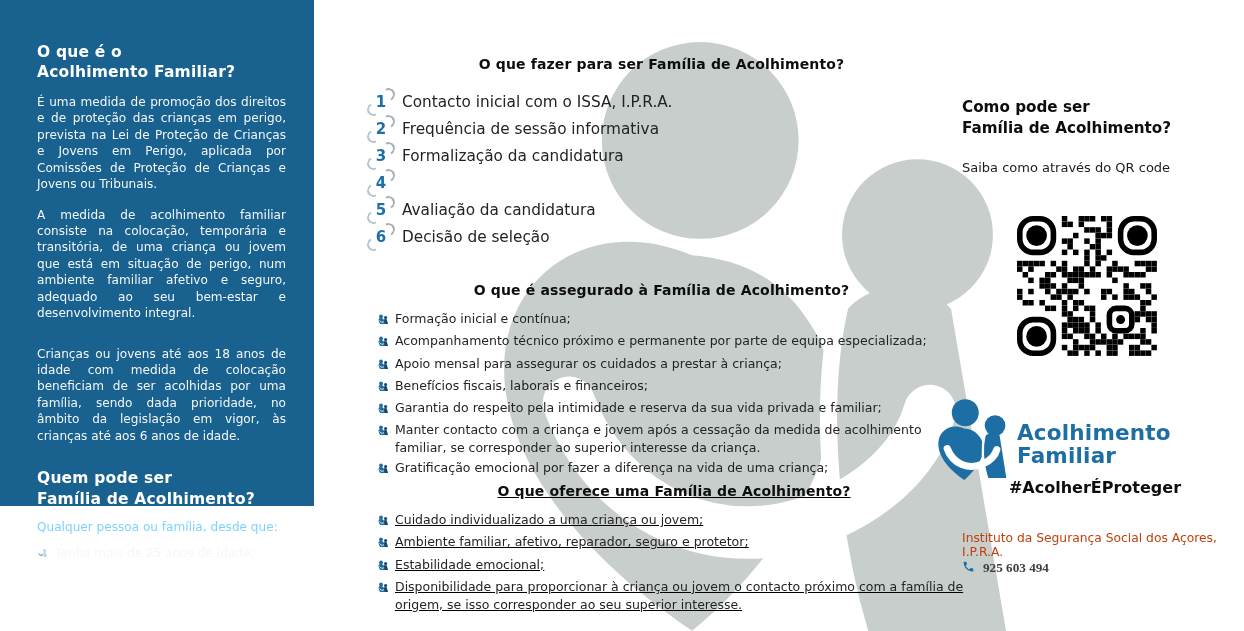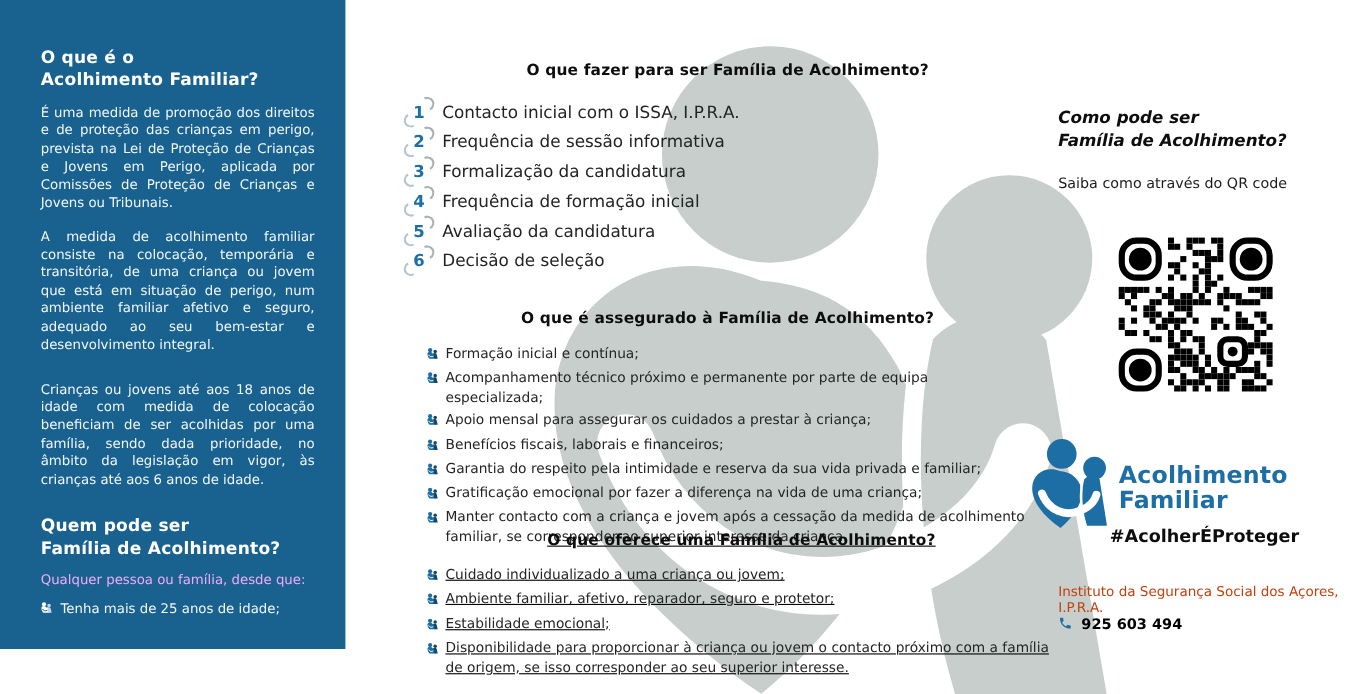--- a/index.html
+++ b/index.html
@@ -5,33 +5,33 @@
   html,body{margin:0;padding:0;background:#e8e8e8;}
   .canvas{
     position:relative;width:1244px;height:631px;background:#ffffff;
     overflow:hidden;font-family:"DejaVu Sans","Liberation Sans",sans-serif;
     -webkit-font-smoothing:antialiased;
   }
   
   .watermark{position:absolute;left:0;top:0;z-index:0;pointer-events:none;}
   
   .sidebar{
-    position:absolute;left:0;top:0;width:314px;height:590px;z-index:2;
+    position:absolute;left:0;top:0;width:314px;height:506px;z-index:2;
     background:#19618E;color:#fff;box-sizing:border-box;
     padding:42px 28px 0 37px;
   }
   .sb-title{
     font-weight:bold;font-size:15.5px;line-height:1.32;color:#fff;
     white-space:pre-line;margin:0 0 11px 0;letter-spacing:.2px;
   }
   .sb-para{
     font-size:12.1px;line-height:1.36;text-align:justify;margin:0 0 14px 0;color:#f2f7fa;
   }
   .sb-section{margin-bottom:24px;}
-  .sb-intro{font-size:12.1px;margin:0 0 12px 0;color:#f0abfc;}
+  .sb-intro{font-size:12.1px;margin:0 0 12px 0;color:#7dd3fc;}
   .sb-bullet{display:flex;gap:7px;margin-bottom:4px;font-size:12.1px;line-height:1.3;color:#f2f7fa;}
   .sb-bullet .ic{flex:0 0 auto;margin-top:1px;}
   
   .center-sec{position:absolute;z-index:1;width:575px;}
   .c-title{
     font-weight:bold;font-size:14px;color:#0d0d0d;margin:0 0 16px 0;letter-spacing:.15px;text-align:center;
   }
   .steps{list-style:none;margin:0;padding:0;}
   .step{display:flex;align-items:center;gap:14px;height:27px;font-size:15.3px;color:#232323;}
   .stepnum{
@@ -41,33 +41,33 @@
   .stepnum::before{
     content:'';position:absolute;top:-5px;right:-7px;width:9px;height:9px;border-radius:50%;
     border:2px solid #a9b3b5;border-left-color:transparent;border-bottom-color:transparent;
     transform:rotate(18deg);
   }
   .stepnum::after{
     content:'';position:absolute;bottom:-5px;left:-7px;width:9px;height:9px;border-radius:50%;
     border:2px solid #b7c6cf;border-right-color:transparent;border-top-color:transparent;
     transform:rotate(18deg);
   }
-  .blist{margin:14px;padding:0;list-style:none;}
+  .blist{margin:4px;padding:0;list-style:none;}
   .blist li{display:flex;gap:6px;font-size:12.5px;line-height:1.42;color:#242424;margin-bottom:2.5px;}
   .blist .ic{flex:0 0 auto;margin-top:2px;}
   
   .right-item{position:absolute;z-index:1;}
   .r-heading{font-weight:bold;font-size:15.2px;line-height:1.35;color:#0d0d0d;white-space:pre-line;margin:0;}
   .r-caption{font-size:13px;color:#1c1c1c;}
   .qr-box{width:148px;height:148px;background:#fff;}
   .logo{display:flex;align-items:center;gap:9px;}
   .logo-text{color:#1c6ea4;font-weight:bold;font-size:21.5px;line-height:1.06;letter-spacing:.2px;}
   .hashtag{font-weight:bold;font-size:16px;color:#0d0d0d;text-align:center;width:230px;}
   .institute{font-size:12.3px;color:#c2410c;}
-  .contact-row{display:flex;align-items:center;gap:8px;font-size:12.6px;color:#000000;}
+  .contact-row{display:flex;gap:8px;font-size:12.6px;color:#404040;font-family:Liberation Serif, serif;}
   .contact-row.phone{font-weight:bold;font-size:13.2px;}
 </style>
 </head>
 <body>
 
 <div class="canvas">
 
   <svg class="watermark" width="1244" height="631" viewBox="0 0 1244 631" aria-hidden="true">
     <g transform="translate(487,42) scale(8.2)">
       <g fill="#C7CECB">
@@ -120,21 +120,20 @@
         <li class="step">
           <span class="stepnum">2</span>
           <span>Frequência de sessão informativa</span>
         </li>
         <li class="step">
           <span class="stepnum">3</span>
           <span>Formalização da candidatura</span>
         </li>
         <li class="step">
           <span class="stepnum">4</span>
-          <span>Frequência de formação inicial</span>
         </li>
         <li class="step">
           <span class="stepnum">5</span>
           <span>Avaliação da candidatura</span>
         </li>
         <li class="step">
           <span class="stepnum">6</span>
           <span>Decisão de seleção</span>
         </li>
       </ol>
@@ -194,31 +193,31 @@
           <span>Garantia do respeito pela intimidade e reserva da sua vida privada e familiar;</span>
         </li>
         <li>
           <span class="ic"><svg width="11" height="11" viewBox="0 0 12 12">
               <circle cx="3.3" cy="2.6" r="2.1" fill="#1C6EA4"></circle>
               <circle cx="8.3" cy="3.8" r="1.75" fill="#16466B"></circle>
               <path d="M0.7 7.0 C0.3 5.3 1.6 4.1 3.2 4.2 C4.4 4.3 5.3 5.0 5.6 6.0 C6.1 5.5 6.9 5.5 7.4 5.9 L8.8 11 L2.7 11 C1.6 10 1.0 8.5 0.7 7.0 Z" fill="#1C6EA4"></path>
               <path d="M7.0 5.9 C7.8 5.1 9.3 5.3 9.7 6.3 L10.9 11 L7.7 11 C6.9 9.3 6.7 7.3 7.0 5.9 Z" fill="#16466B"></path>
               <path d="M1.9 7.5 C2.9 9.1 4.7 9.5 6.2 8.6" stroke="#ffffff" stroke-width="0.95" fill="none" stroke-linecap="round"></path>
             </svg></span>
+          <span>Manter contacto com a criança e jovem após a cessação da medida de acolhimento familiar, se corresponder ao superior interesse da criança.</span>
+        </li>
+        <li>
+          <span class="ic"><svg width="11" height="11" viewBox="0 0 12 12">
+              <circle cx="3.3" cy="2.6" r="2.1" fill="#1C6EA4"></circle>
+              <circle cx="8.3" cy="3.8" r="1.75" fill="#16466B"></circle>
+              <path d="M0.7 7.0 C0.3 5.3 1.6 4.1 3.2 4.2 C4.4 4.3 5.3 5.0 5.6 6.0 C6.1 5.5 6.9 5.5 7.4 5.9 L8.8 11 L2.7 11 C1.6 10 1.0 8.5 0.7 7.0 Z" fill="#1C6EA4"></path>
+              <path d="M7.0 5.9 C7.8 5.1 9.3 5.3 9.7 6.3 L10.9 11 L7.7 11 C6.9 9.3 6.7 7.3 7.0 5.9 Z" fill="#16466B"></path>
+              <path d="M1.9 7.5 C2.9 9.1 4.7 9.5 6.2 8.6" stroke="#ffffff" stroke-width="0.95" fill="none" stroke-linecap="round"></path>
+            </svg></span>
           <span>Gratificação emocional por fazer a diferença na vida de uma criança;</span>
-        </li>
-        <li>
-          <span class="ic"><svg width="11" height="11" viewBox="0 0 12 12">
-              <circle cx="3.3" cy="2.6" r="2.1" fill="#1C6EA4"></circle>
-              <circle cx="8.3" cy="3.8" r="1.75" fill="#16466B"></circle>
-              <path d="M0.7 7.0 C0.3 5.3 1.6 4.1 3.2 4.2 C4.4 4.3 5.3 5.0 5.6 6.0 C6.1 5.5 6.9 5.5 7.4 5.9 L8.8 11 L2.7 11 C1.6 10 1.0 8.5 0.7 7.0 Z" fill="#1C6EA4"></path>
-              <path d="M7.0 5.9 C7.8 5.1 9.3 5.3 9.7 6.3 L10.9 11 L7.7 11 C6.9 9.3 6.7 7.3 7.0 5.9 Z" fill="#16466B"></path>
-              <path d="M1.9 7.5 C2.9 9.1 4.7 9.5 6.2 8.6" stroke="#ffffff" stroke-width="0.95" fill="none" stroke-linecap="round"></path>
-            </svg></span>
-          <span>Manter contacto com a criança e jovem após a cessação da medida de acolhimento familiar, se corresponder ao superior interesse da criança.</span>
         </li>
       </ul>
   </section>
 
   <section class="center-sec" style="left:374px;top:483px;width:600px;text-decoration:underline;">
     <h2 class="c-title" style="margin-bottom:12px;">O que oferece uma Família de Acolhimento?</h2>
     <ul class="blist" id="offers-list">
         <li>
           <span class="ic"><svg width="11" height="11" viewBox="0 0 12 12">
               <circle cx="3.3" cy="2.6" r="2.1" fill="#1C6EA4"></circle>
@@ -255,21 +254,21 @@
               <circle cx="8.3" cy="3.8" r="1.75" fill="#16466B"></circle>
               <path d="M0.7 7.0 C0.3 5.3 1.6 4.1 3.2 4.2 C4.4 4.3 5.3 5.0 5.6 6.0 C6.1 5.5 6.9 5.5 7.4 5.9 L8.8 11 L2.7 11 C1.6 10 1.0 8.5 0.7 7.0 Z" fill="#1C6EA4"></path>
               <path d="M7.0 5.9 C7.8 5.1 9.3 5.3 9.7 6.3 L10.9 11 L7.7 11 C6.9 9.3 6.7 7.3 7.0 5.9 Z" fill="#16466B"></path>
               <path d="M1.9 7.5 C2.9 9.1 4.7 9.5 6.2 8.6" stroke="#ffffff" stroke-width="0.95" fill="none" stroke-linecap="round"></path>
             </svg></span>
           <span>Disponibilidade para proporcionar à criança ou jovem o contacto próximo com a família de origem, se isso corresponder ao seu superior interesse.</span>
         </li>
       </ul>
   </section>
 
-  <h2 class="right-item r-heading" style="left:962px;top:97px;font-style:italic;">Como pode ser
+  <h2 class="right-item r-heading" style="left:962px;top:97px;">Como pode ser
 Família de Acolhimento?</h2>
 
   <div class="right-item r-caption" style="left:962px;top:160px;">Saiba como através do QR code</div>
 
   <div class="right-item qr-box" style="left:1013px;top:212px;">
     <svg id="qr-svg" width="148" height="148" viewBox="0 0 148 148" aria-hidden="true">
         <rect x="48.8" y="4" width="5.4879999999999995" height="5.4879999999999995" fill="#000"></rect>
         <rect x="65.6" y="4" width="5.4879999999999995" height="5.4879999999999995" fill="#000"></rect>
         <rect x="71.19999999999999" y="4" width="5.4879999999999995" height="5.4879999999999995" fill="#000"></rect>
         <rect x="76.8" y="4" width="5.4879999999999995" height="5.4879999999999995" fill="#000"></rect>

